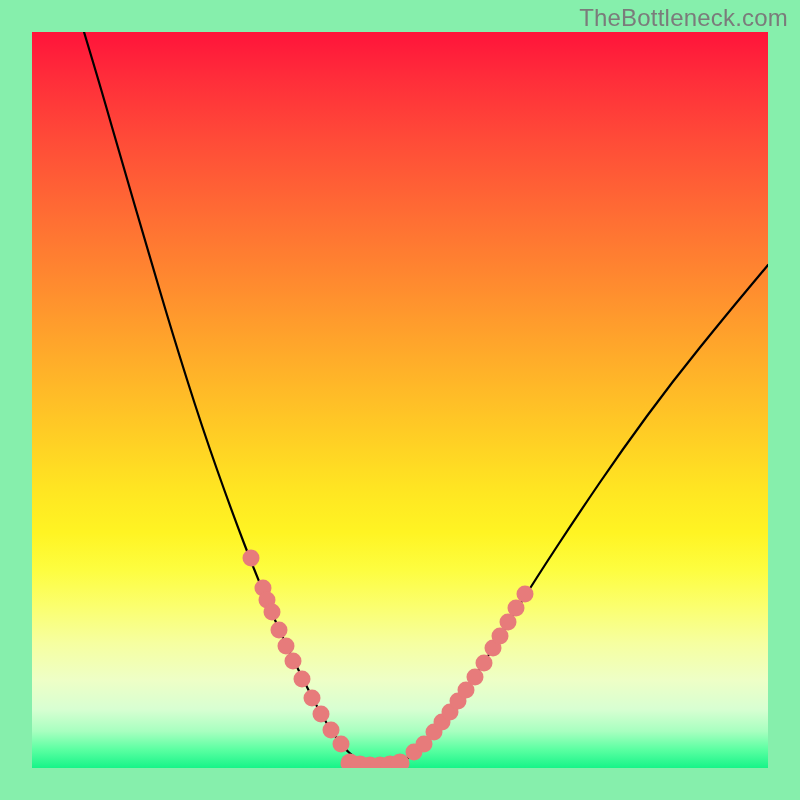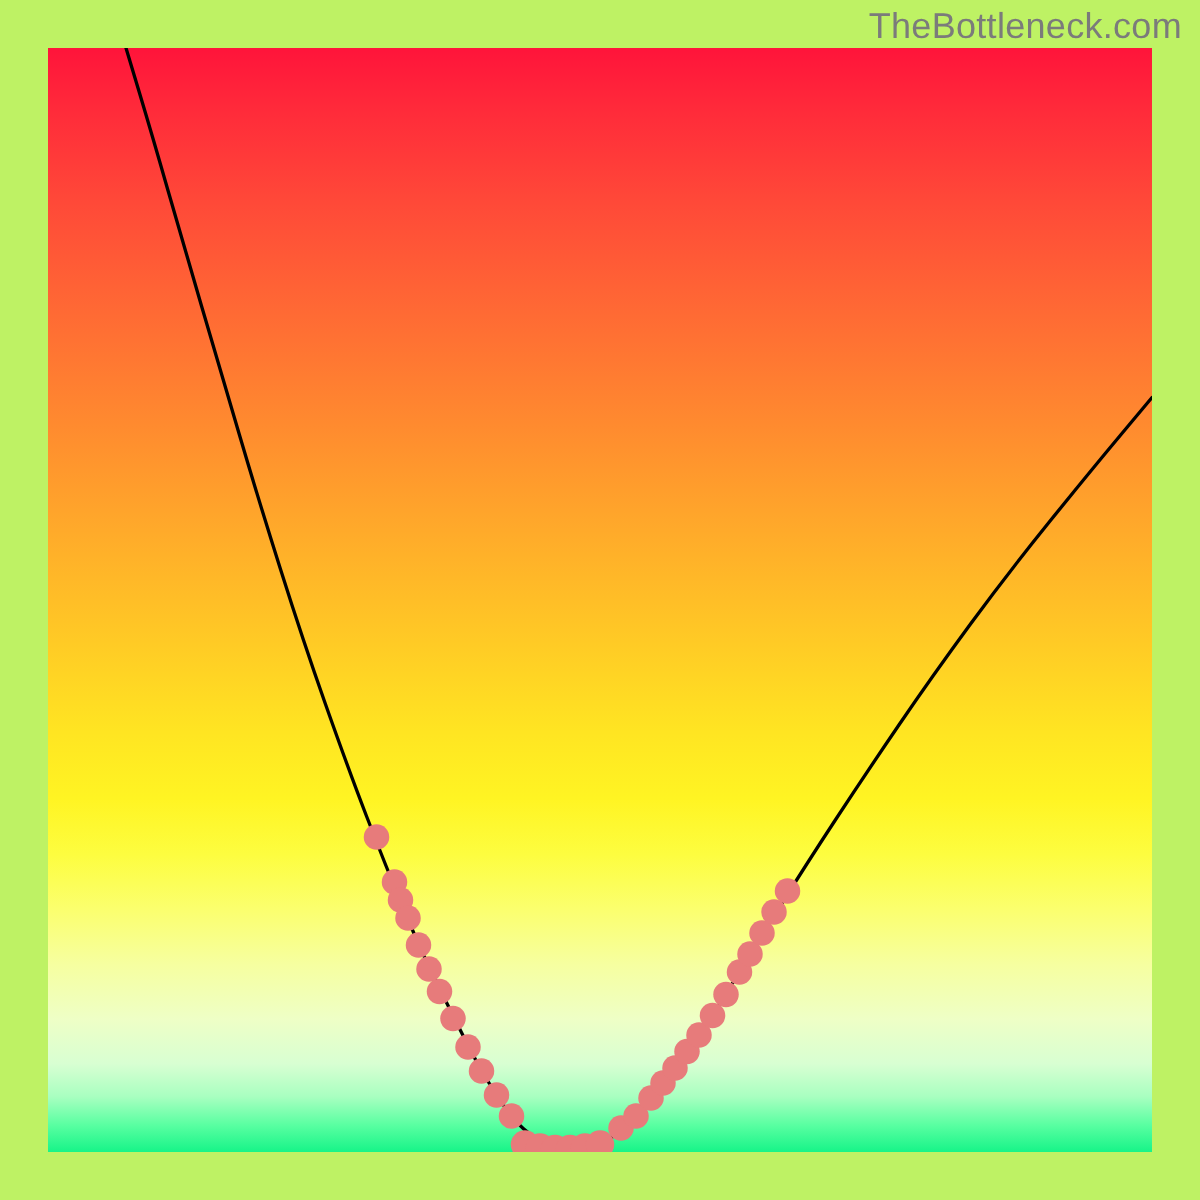--- a/index.html
+++ b/index.html
@@ -8,21 +8,21 @@
     width: 800px;
     height: 800px;
     overflow: hidden;
     background: #000;
     font-family: Arial, Helvetica, sans-serif;
   }
   .frame {
     position: absolute;
     top: 0; left: 0;
     width: 800px; height: 800px;
-    background: #bef264;
+    background: #86efac;
   }
   .plot {
     position: absolute;
     top: 32px;
     left: 32px;
     width: 736px;
     height: 736px;
     
     background: linear-gradient(to bottom,
       #ff143a 0%,

